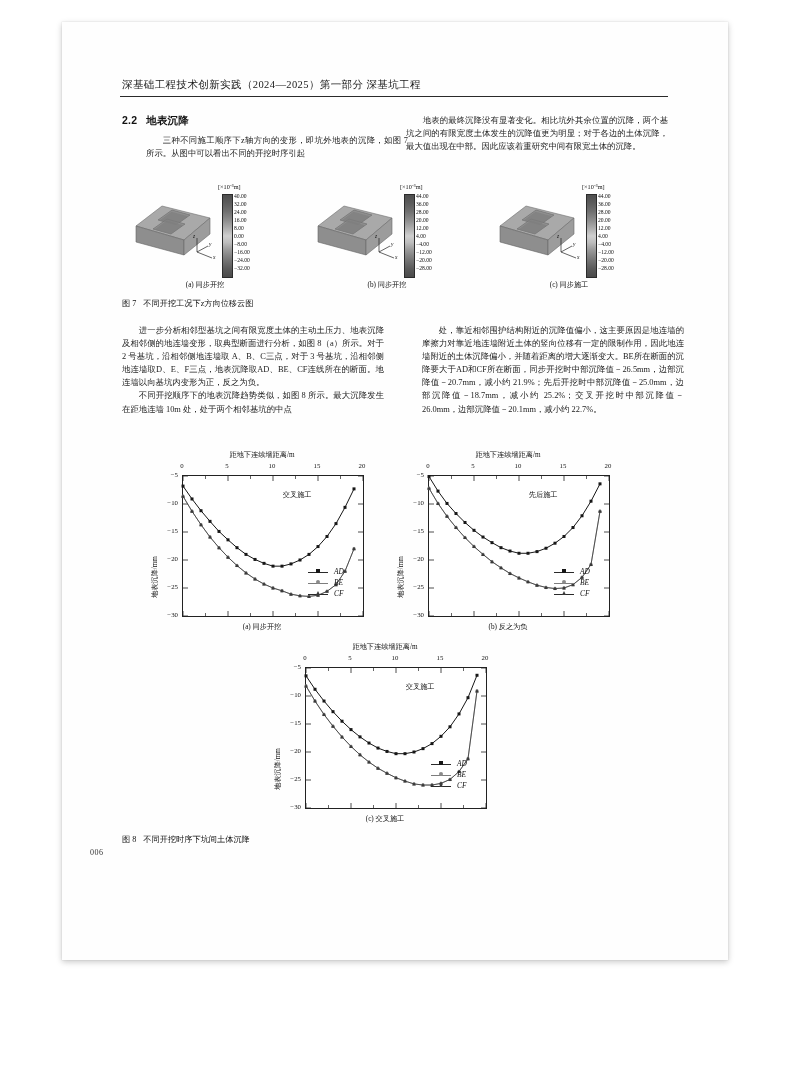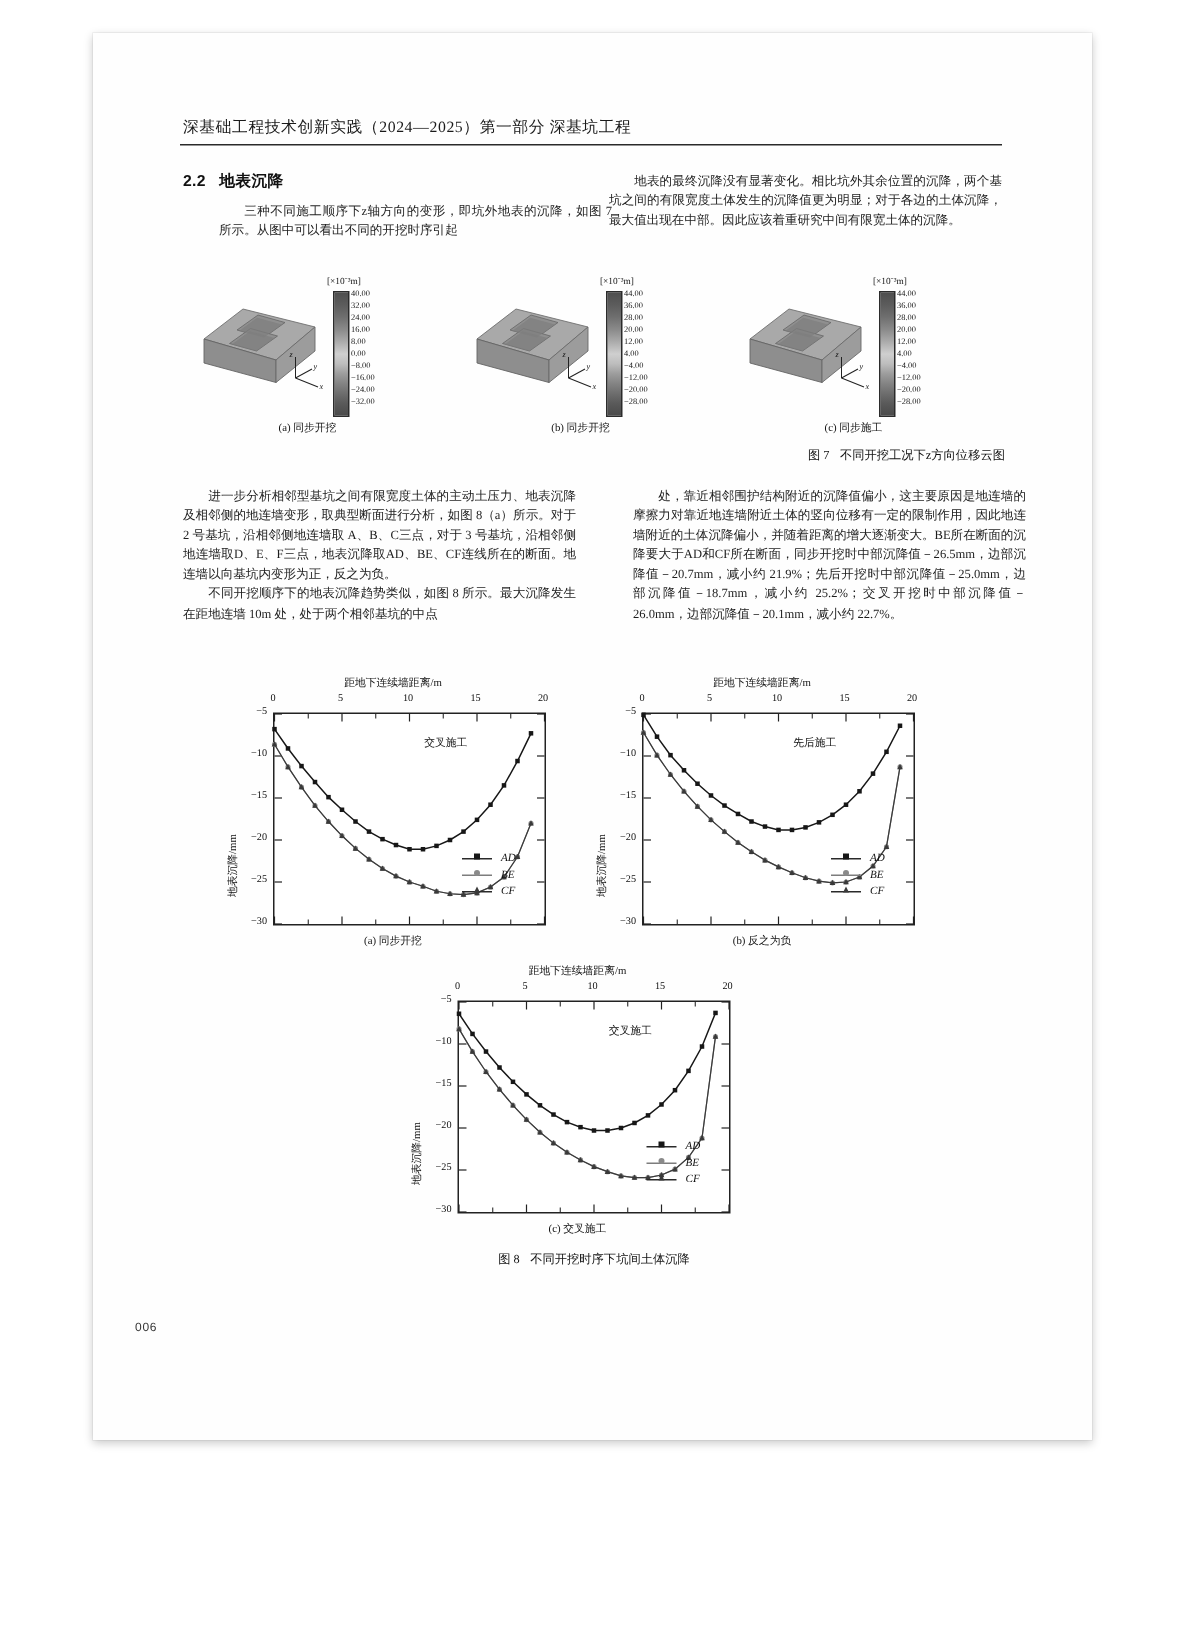--- a/index.html
+++ b/index.html
@@ -69,21 +69,21 @@
   }
   .cb-ticks{position:absolute;font-size:5.6px;line-height:8.0px;color:#111;white-space:nowrap;}
   .cb-ticks div{height:8.0px;}
   
   .block{position:absolute;}
   .axes{position:absolute;font-size:5.5px;font-style:italic;color:#111;}
   .f7cap{
     position:absolute;font-size:7.2px;color:#111;white-space:nowrap;text-align:center;
   }
   .fig7-title{
-    position:absolute;left:0;top:116px;width:548px;text-align:right;
+    position:absolute;left:0;top:116px;width:548px;text-align:left;
     font-size:8.2px;color:#111;
   }
   .fig7-title .lab{margin-right:7px;}
 
   
   .chart{position:absolute;}
   .ch-xtitle{
     position:absolute;width:100%;text-align:center;top:0;
     font-size:7.2px;color:#111;white-space:nowrap;font-family:Liberation Serif, serif;
   }
@@ -110,28 +110,28 @@
   .mk-tr{
     width:0;height:0;border-left:2.6px solid transparent;
     border-right:2.6px solid transparent;border-bottom:4.4px solid #3a3a3a;
   }
   .legend .lb{position:absolute;left:26px;top:0;font-style:italic;font-size:7.4px;}
   .ch-cap{
     position:absolute;width:100%;text-align:center;
     font-size:7.2px;color:#111;white-space:nowrap;
   }
   .fig8-title{
-    position:absolute;left:0;width:548px;text-align:center;
+    position:absolute;left:0;width:548px;
     font-size:8.2px;color:#111;
   }
   .fig8-title .lab{margin-right:7px;}
   .folio{
-    position:absolute;left:28px;top:858px;
+    position:absolute;left:28px;top:826px;
     font-size:8px;color:#333;letter-spacing:0.5px;
-    font-family:Liberation Sans, sans-serif;
+    font-family:Liberation Serif, serif;
   }
   svg{display:block;overflow:visible;}
 </style>
 </head>
 <body>
 
 <div class="page">
 
   <div class="runhead">深基础工程技术创新实践（2024—2025）第一部分  深基坑工程</div>
   <div class="runrule"></div>

